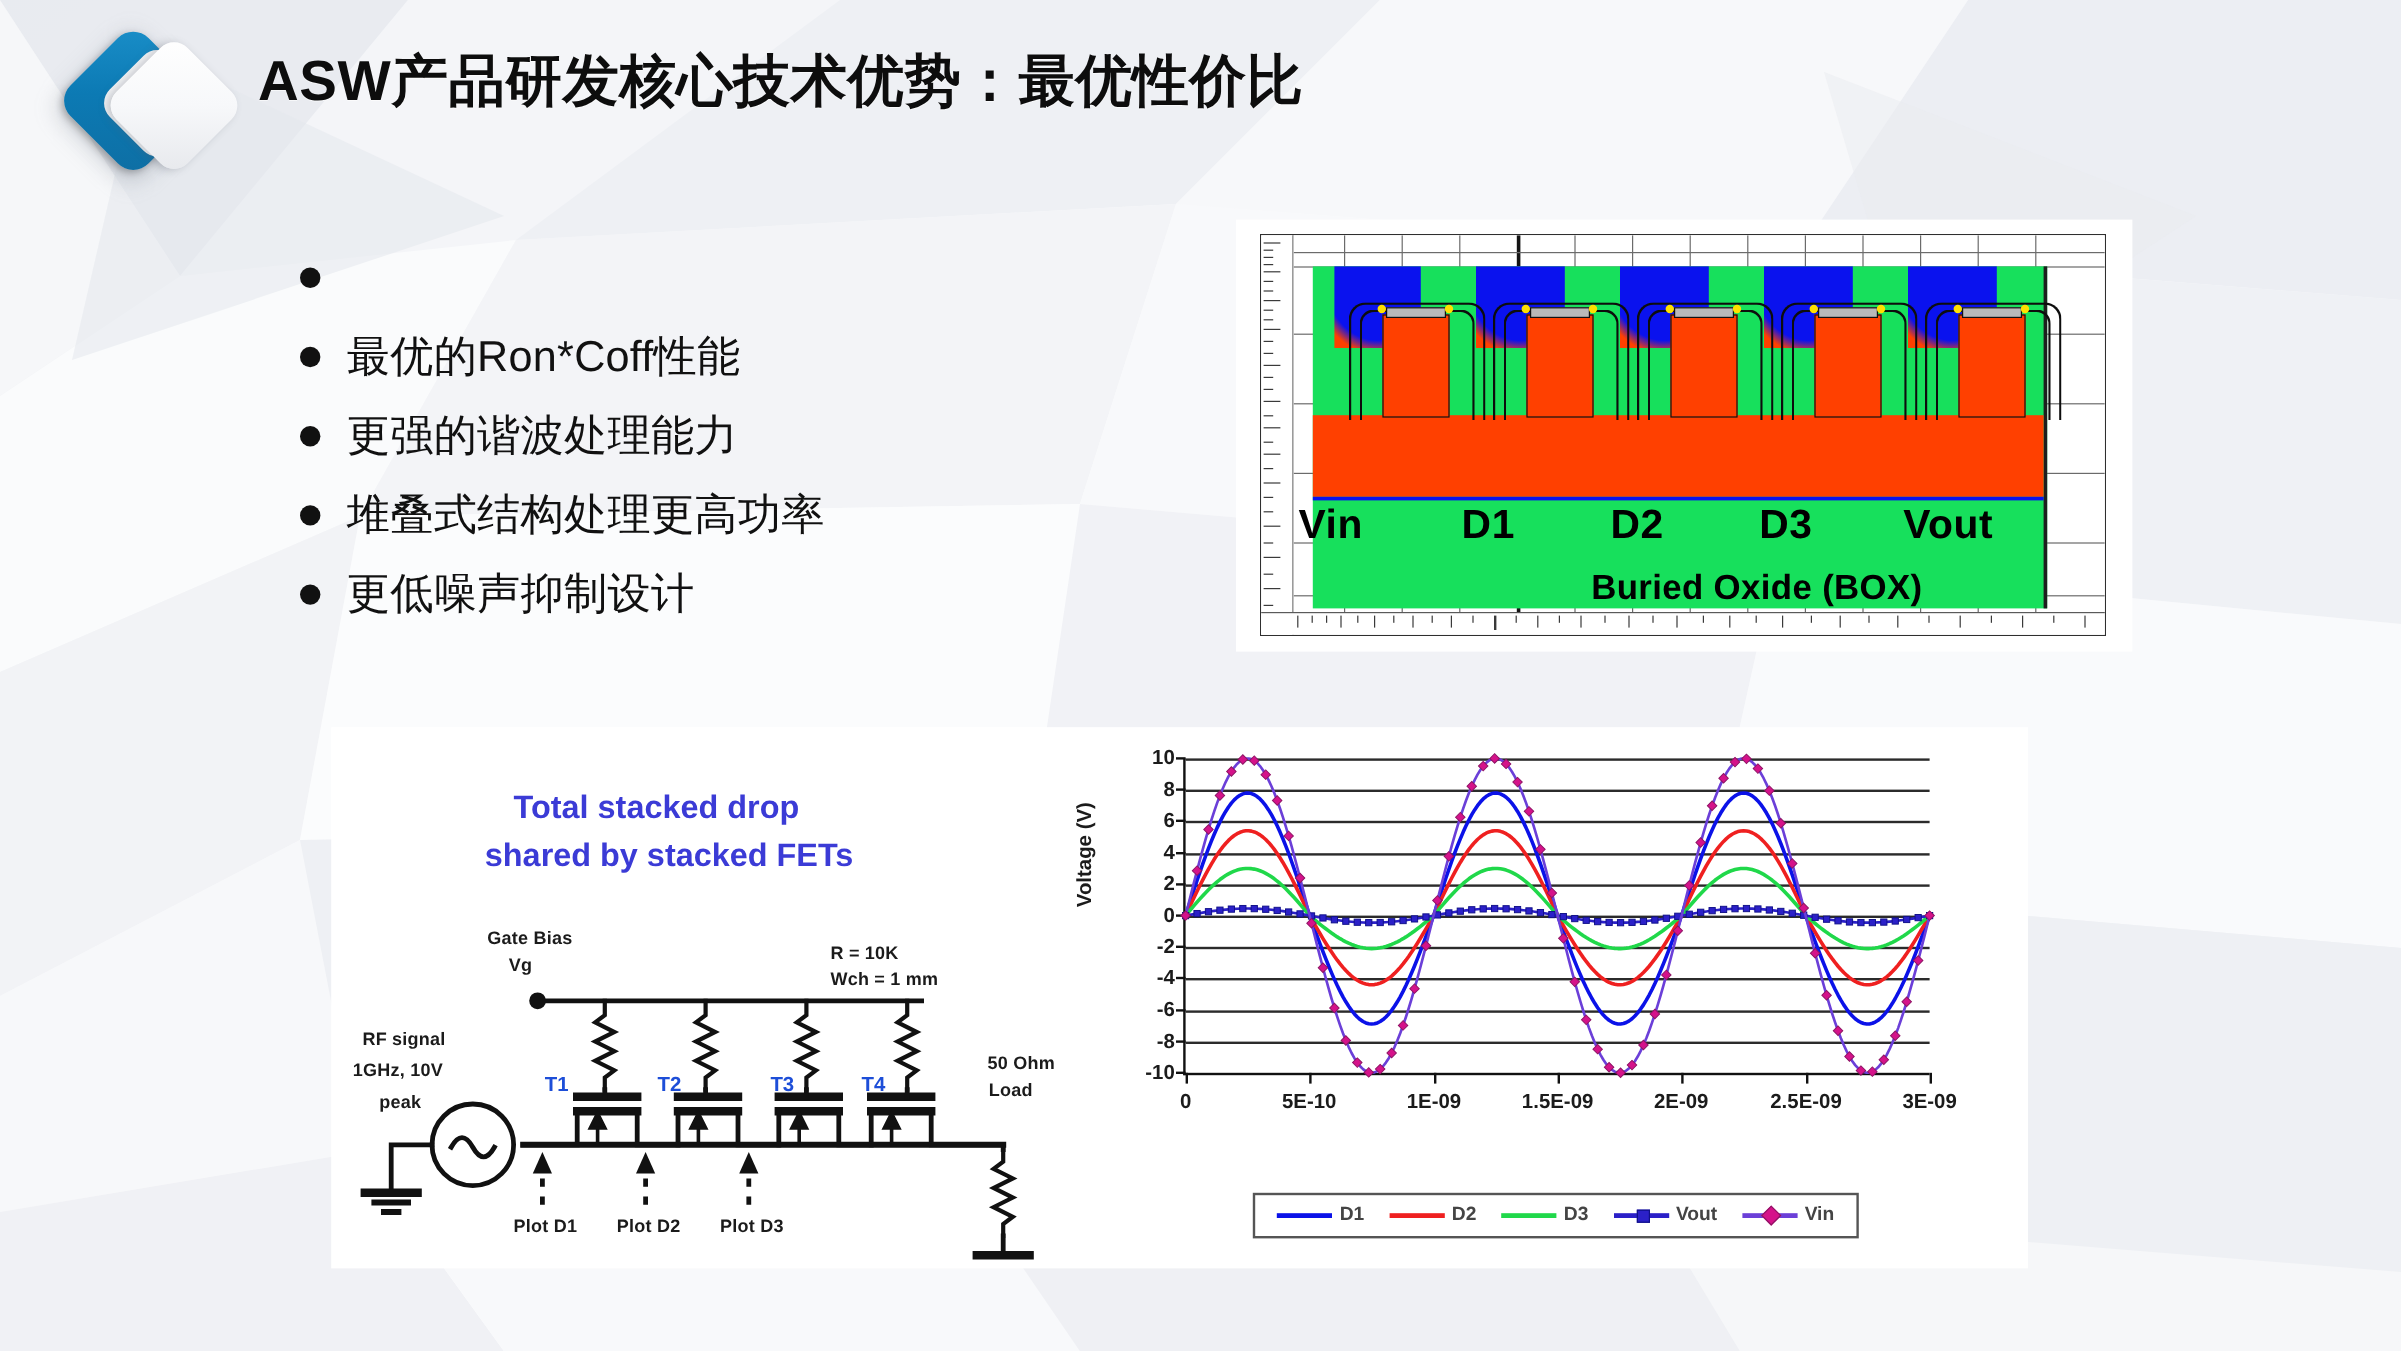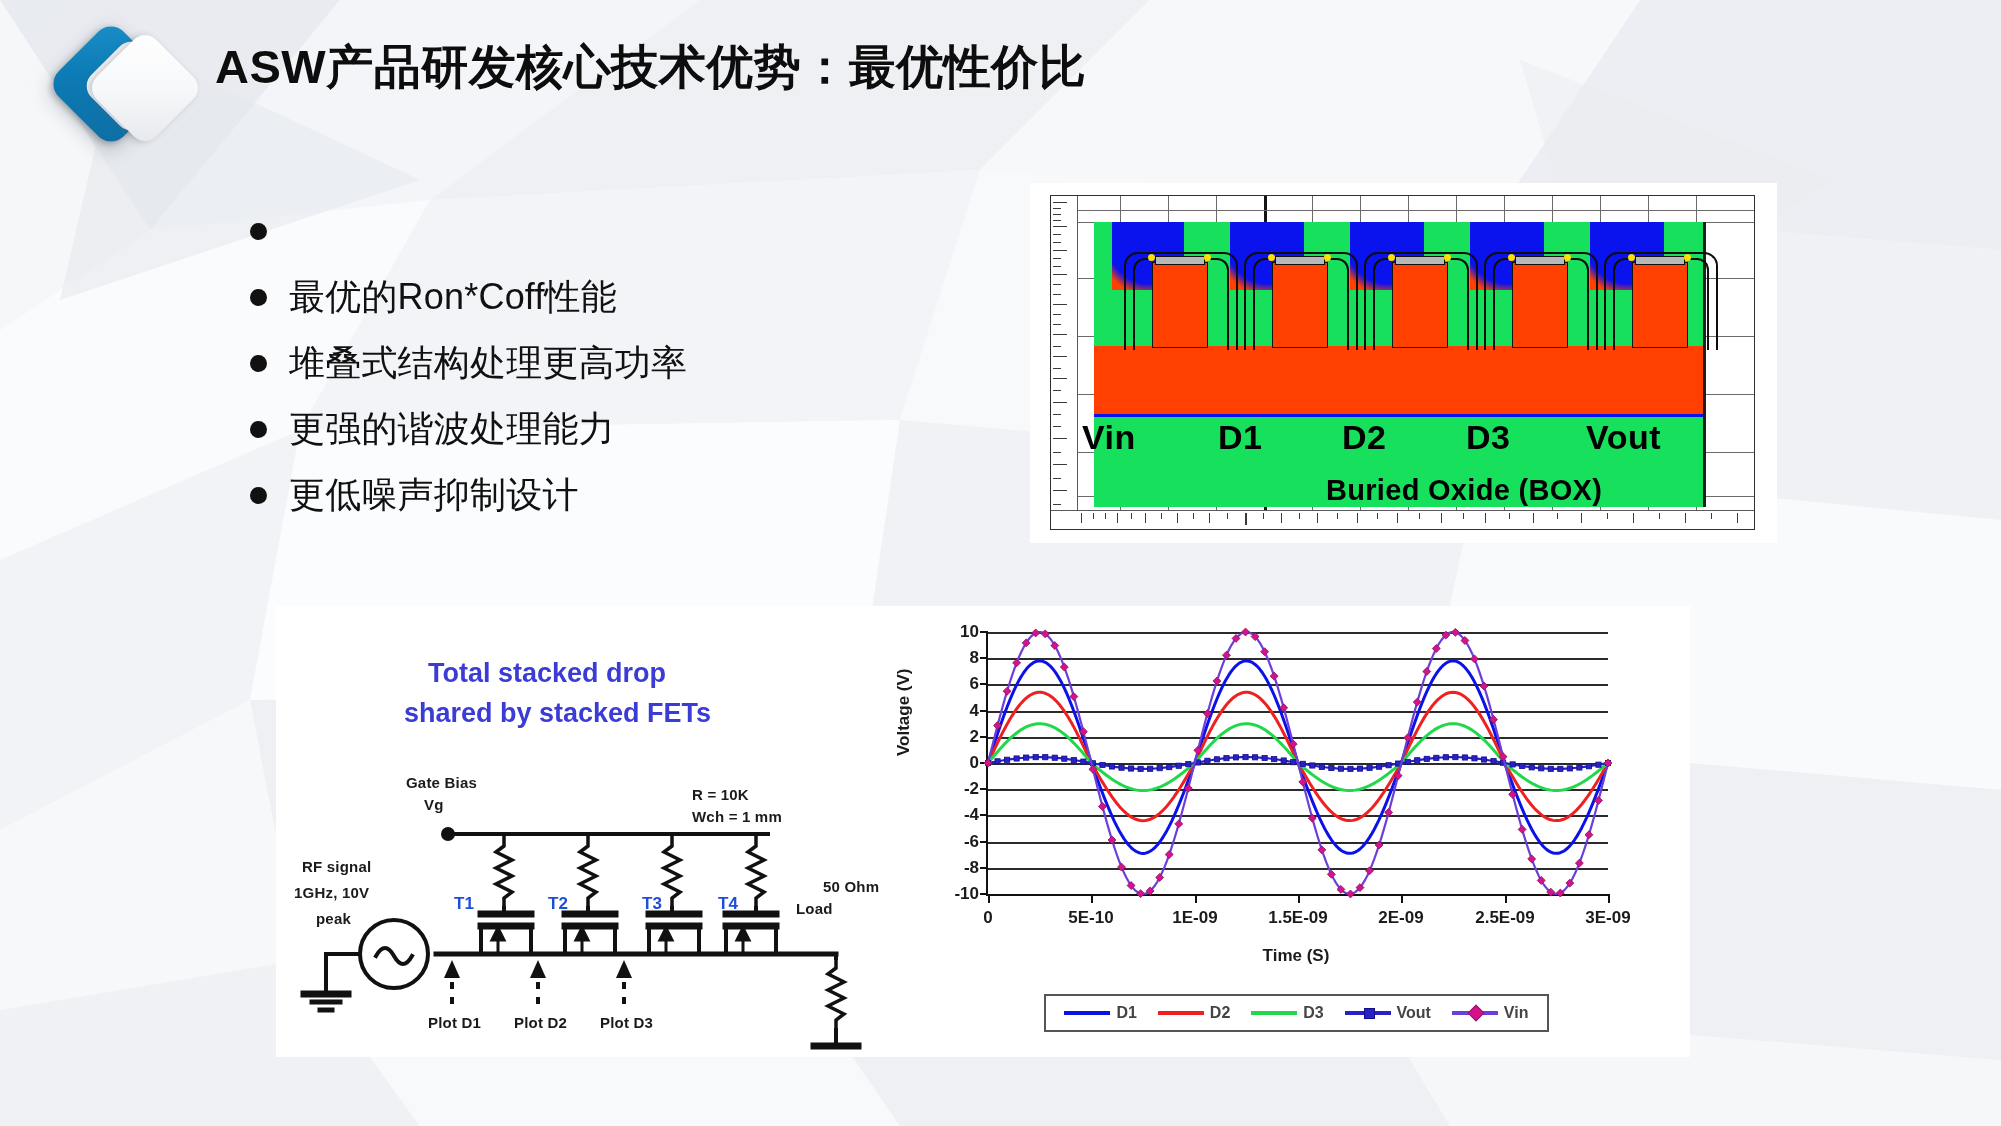--- a/index.html
+++ b/index.html
@@ -142,25 +142,25 @@
   <div id="bullets">
     <div class="bullet-row">
       <span class="bullet-dot"></span>
     </div>
     <div class="bullet-row">
       <span class="bullet-dot"></span>
       <span class="bullet-text">最优的Ron*Coff性能</span>
     </div>
     <div class="bullet-row">
       <span class="bullet-dot"></span>
-      <span class="bullet-text">堆叠式结构处理更高功率</span>
+      <span class="bullet-text">更强的谐波处理能力</span>
     </div>
     <div class="bullet-row">
       <span class="bullet-dot"></span>
-      <span class="bullet-text">更强的谐波处理能力</span>
+      <span class="bullet-text">堆叠式结构处理更高功率</span>
     </div>
     <div class="bullet-row">
       <span class="bullet-dot"></span>
       <span class="bullet-text">更低噪声抑制设计</span>
     </div>
   </div>
 
   <div id="xsec-panel">
     <div id="xsec-frame">
 
@@ -319,21 +319,21 @@
       <div class="cl-sm" style="left:130px;top:168px;">Gate Bias</div>
       <div class="cl-sm" style="left:148px;top:190px;">Vg</div>
       <div class="cl-sm" style="left:416px;top:180px;">R = 10K</div>
       <div class="cl-sm" style="left:416px;top:202px;">Wch = 1 mm</div>
 
       <div class="cl-sm" style="left:26px;top:252px;">RF signal</div>
       <div class="cl-sm" style="left:18px;top:278px;">1GHz, 10V</div>
       <div class="cl-sm" style="left:40px;top:304px;">peak</div>
 
       <div class="cl-sm" style="left:547px;top:272px;">50 Ohm</div>
-      <div class="cl-sm" style="left:520px;top:294px;">Load</div>
+      <div class="cl-sm" style="left:548px;top:294px;">Load</div>
 
       <div class="cl-blue" style="left:178px;top:288px;">T1</div>
       <div class="cl-blue" style="left:272px;top:288px;">T2</div>
       <div class="cl-blue" style="left:366px;top:288px;">T3</div>
       <div class="cl-blue" style="left:442px;top:288px;">T4</div>
 
       <div class="cl-sm" style="left:152px;top:408px;">Plot D1</div>
       <div class="cl-sm" style="left:238px;top:408px;">Plot D2</div>
       <div class="cl-sm" style="left:324px;top:408px;">Plot D3</div>
 
@@ -613,21 +613,20 @@
             <rect x="559.9692307692309" y="257.3301166020463" width="5.6" height="5.6" fill="#d5128a" stroke="#8d1464" stroke-width="0.8" transform="rotate(45 562.7692307692308 260.1301166020463)"></rect>
             <rect x="569.5076923076923" y="258.2448625068451" width="5.6" height="5.6" fill="#d5128a" stroke="#8d1464" stroke-width="0.8" transform="rotate(45 572.3076923076923 261.0448625068451)"></rect>
             <rect x="579.046153846154" y="248.29977758647215" width="5.6" height="5.6" fill="#d5128a" stroke="#8d1464" stroke-width="0.8" transform="rotate(45 581.8461538461539 251.09977758647216)"></rect>
             <rect x="588.5846153846154" y="228.32535939150608" width="5.6" height="5.6" fill="#d5128a" stroke="#8d1464" stroke-width="0.8" transform="rotate(45 591.3846153846154 231.1253593915061)"></rect>
             <rect x="598.1230769230771" y="199.98963846346163" width="5.6" height="5.6" fill="#d5128a" stroke="#8d1464" stroke-width="0.8" transform="rotate(45 600.923076923077 202.78963846346164)"></rect>
             <rect x="607.6615384615385" y="165.65888387022846" width="5.6" height="5.6" fill="#d5128a" stroke="#8d1464" stroke-width="0.8" transform="rotate(45 610.4615384615385 168.45888387022848)"></rect>
             <rect x="617.2" y="128.20000000000007" width="5.6" height="5.6" fill="#d5128a" stroke="#8d1464" stroke-width="0.8" transform="rotate(45 620 131.00000000000009)"></rect>
           </svg>
       </div>
 
-      <div id="chart-xlabel">Time (S)</div>
 
       <div id="legend">
         <span class="leg-item">
           <span class="leg-swatch" style="background:#0b12e8;"></span>
           <span class="leg-lbl">D1</span>
         </span>
         <span class="leg-item">
           <span class="leg-swatch" style="background:#ef2020;"></span>
           <span class="leg-lbl">D2</span>
         </span>

